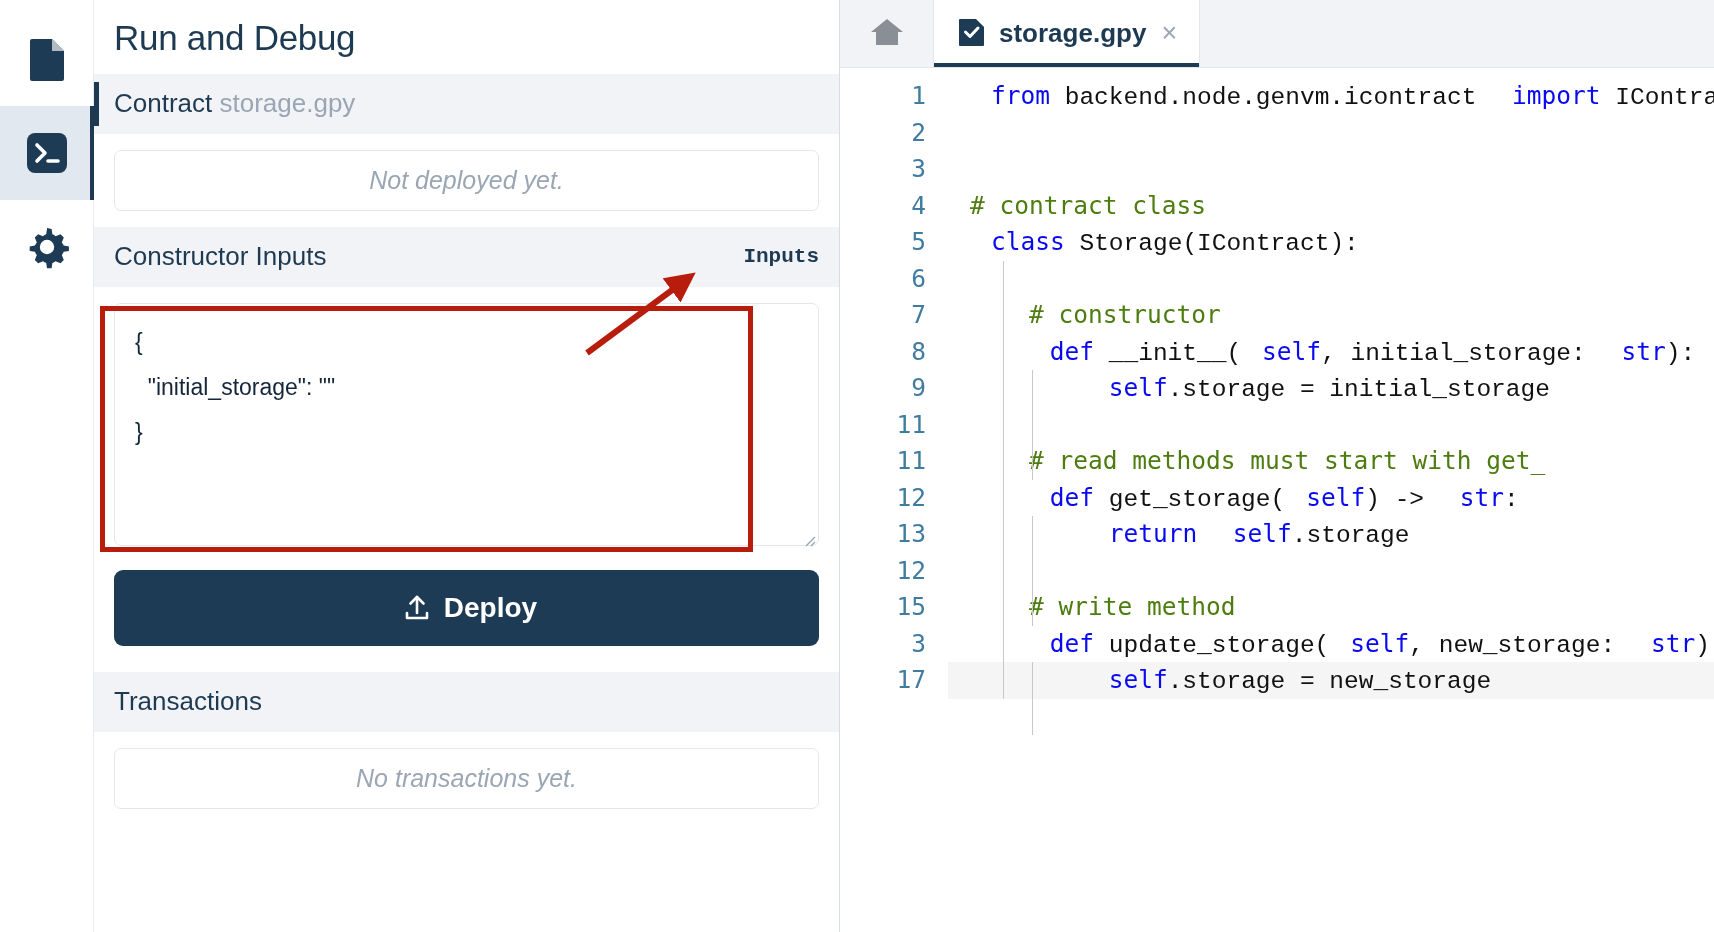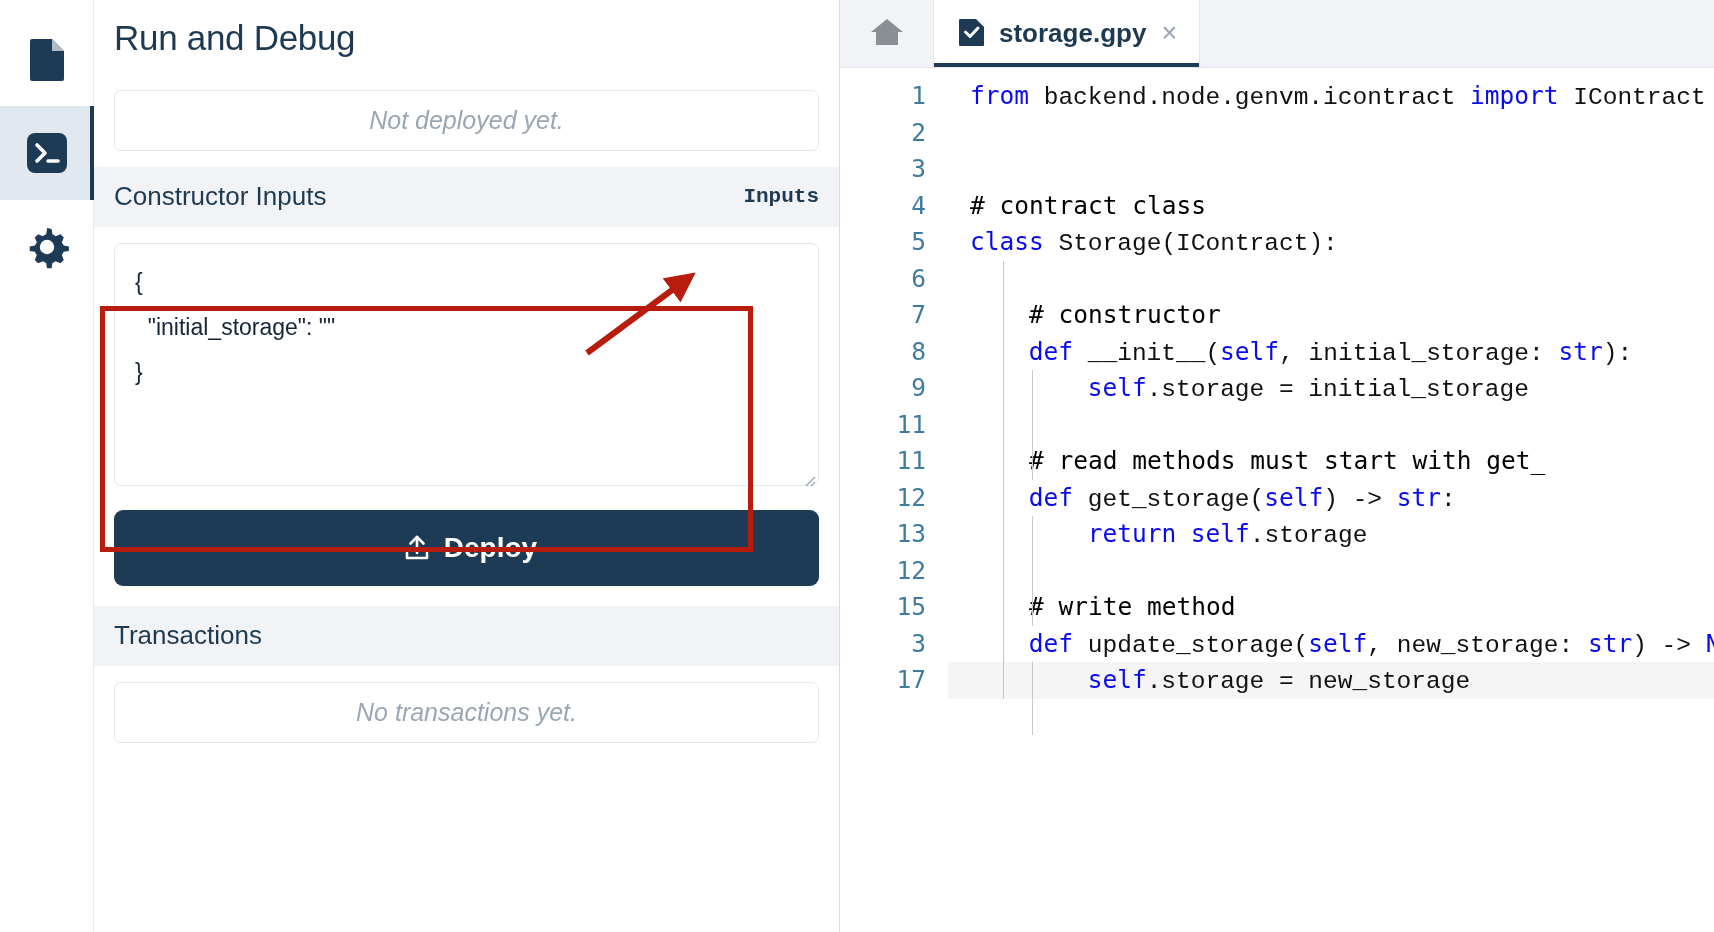--- a/index.html
+++ b/index.html
@@ -102,21 +102,21 @@
     margin: 20px 20px 0 20px;
     height: 76px; border: none; border-radius: 9px;
     background: #1d3b55; color: #fff;
     font-family: "Liberation Sans", sans-serif;
     font-size: 28px; font-weight: 700;
     display: flex; align-items: center; justify-content: center;
     gap: 14px; cursor: pointer; padding-left: 8px;
   }
   .deploy-btn svg { display:block; }
 
-  .tx-head { margin-top: 20px; }
+  .tx-head { margin-top: 26px; }
 
   
   .editor {
     flex: 1 1 auto; height: 932px; min-width: 0;
     display: flex; flex-direction: column; background: #ffffff;
     overflow: hidden;
   }
   .tabbar {
     height: 68px; flex: 0 0 68px;
     display: flex; align-items: stretch;
@@ -150,22 +150,22 @@
     padding-top: 10px;
   }
   .gutter {
     flex: 0 0 108px; text-align: right; padding-right: 22px;
     color: #3f7ca0; user-select: none;
   }
   .gutter div { height: 36.5px; }
   .code-lines { flex: 1 1 auto; position: relative; white-space: pre; }
   .code-lines .ln { height: 36.5px; position: relative; padding-left: 22px; }
   .code-lines .ln.cur { background: #f5f5f5; }
-  .kw   { color: #0a0af0; }
-  .cm   { color: #000000; }
+  .kw   { color: #0a0af0; margin-left: 21px; }
+  .cm   { color: #4d7c0f; }
   .pl   { color: #111111; font-family: Liberation Mono, monospace; }
   .guide {
     position: absolute; width: 1px; background: #c8c8c8;
     left: 55px;
   }
 </style>
 </head>
 <body>
 
 <div id="app">
@@ -206,20 +206,26 @@
           <circle cx="22" cy="22" r="7.2" fill="#ffffff"></circle>
         </svg>
       </span>
     </div>
   </div>
 
   <div class="panel">
 
     <div class="panel-title">Run and Debug</div>
 
+    <div class="section-head accent">
+      <div class="st">
+        <span>Contract</span>
+        <span class="sub">storage.gpy</span>
+      </div>
+    </div>
 
     <div class="placeholder-box">Not deployed yet.</div>
 
     <div class="section-head">
       <div class="st">Constructor Inputs</div>
       <div class="tag">Inputs</div>
     </div>
 
     <div class="json-wrap">
       <textarea class="json-area" spellcheck="false" placeholder="{}" style="">{

